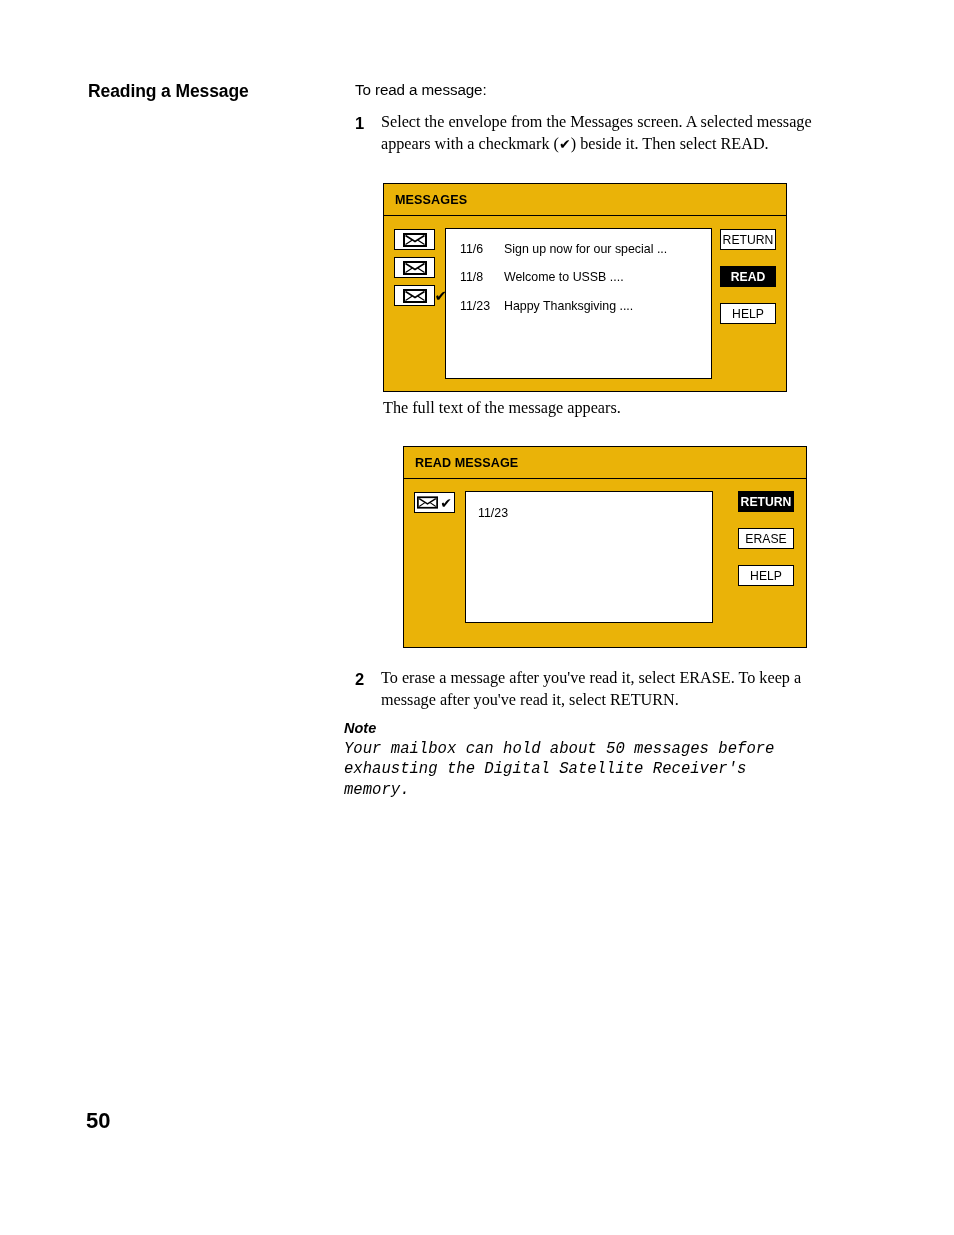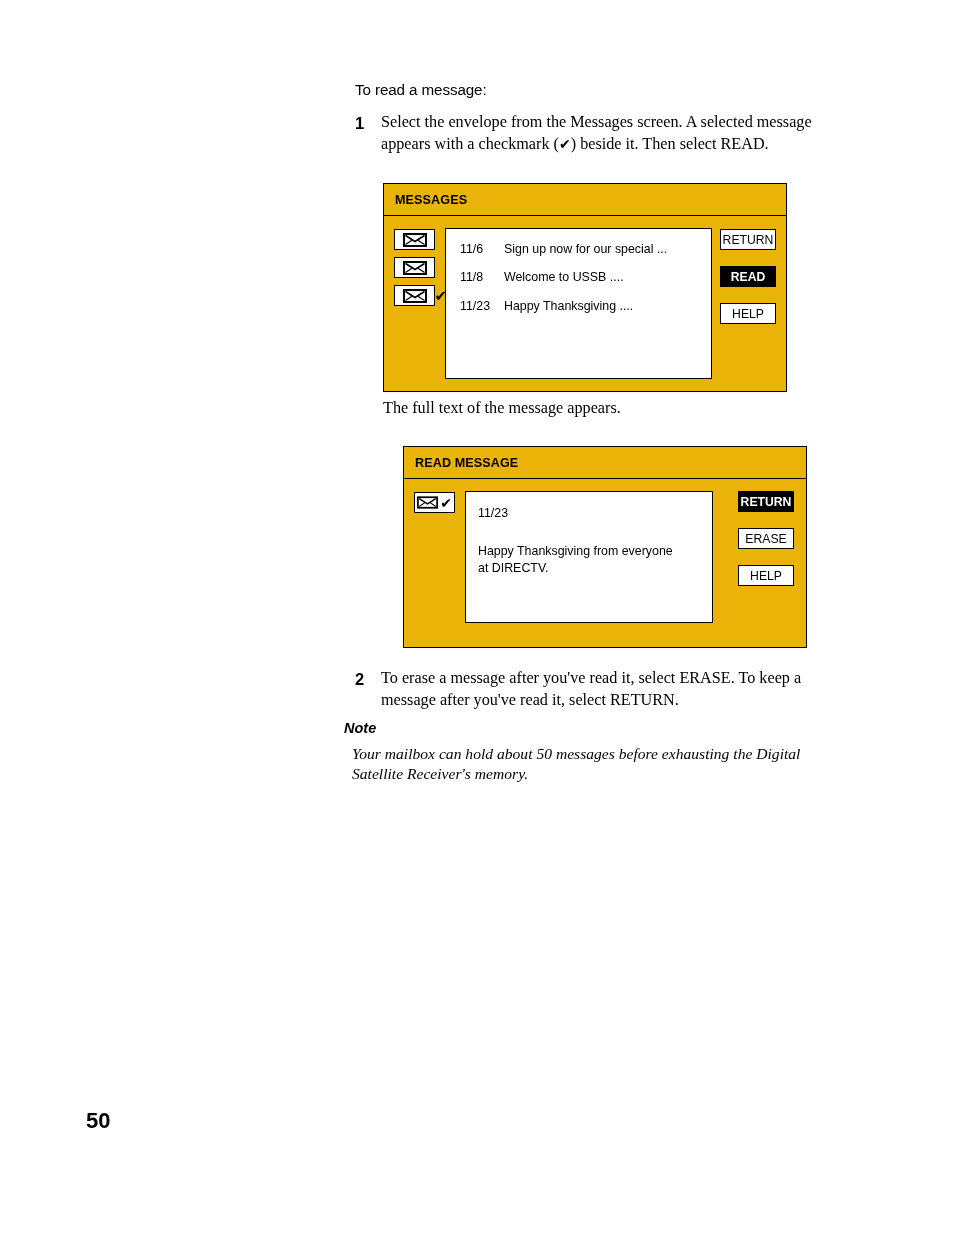--- a/index.html
+++ b/index.html
@@ -82,25 +82,25 @@
   }
 
   .note-title {
     font-family: "Liberation Sans", sans-serif;
     font-weight: bold;
     font-style: italic;
     font-size: 14.5px;
     margin: 0 0 3px 0;
   }
   .note-body {
-    font-family: Liberation Serif, serif;
+    font-family: Liberation Mono, monospace;
     font-style: italic;
     font-size: 15.6px;
     line-height: 1.30;
-    margin: 8px;
+    margin: 0;
     max-width: 460px;
   }
 
   .page-number {
     position: absolute;
     left: 86px;
     top: 1108px;
     font-family: "Liberation Sans", sans-serif;
     font-weight: bold;
     font-size: 22px;
@@ -274,20 +274,21 @@
   #screen-read .btn-col {
     right: 12px;
     top: 12px;
   }
 </style>
 </head>
 <body>
 
 <div class="page">
 
+  <div class="section-heading">Reading a Message</div>
 
   <div class="col-right">
 
     <div class="sub-heading">To read a message:</div>
 
     <div class="step">
       <div class="step-num">1</div>
       <div class="step-text"><span>Select the envelope from the Messages screen. A selected message appears with a checkmark (</span><span class="check-glyph">✔</span><span>) beside it. Then select READ.</span></div>
     </div>
   </div>
@@ -365,24 +366,20 @@
             <rect x="1" y="1" width="22" height="12" fill="#fff" stroke="#000" stroke-width="2"></rect>
             <path d="M2.5 2.5 L12 8.5 L21.5 2.5" fill="none" stroke="#000" stroke-width="1.6"></path>
             <path d="M2.5 11.5 L9 7.2 M21.5 11.5 L15 7.2" fill="none" stroke="#000" stroke-width="1.2"></path>
           </svg>
           <span class="env-check inside">✔</span>
         </div>
       </div>
 
       <div class="read-panel">
         <div class="read-date">11/23</div>
-        <div class="read-body">
-          <p>Happy Thanksgiving from everyone</p>
-          <p>at DIRECTV.</p>
-        </div>
       </div>
 
       <div class="btn-col">
         <div class="tv-btn selected">RETURN</div>
         <div class="tv-btn">ERASE</div>
         <div class="tv-btn">HELP</div>
       </div>
 
     </div>
   </div>

